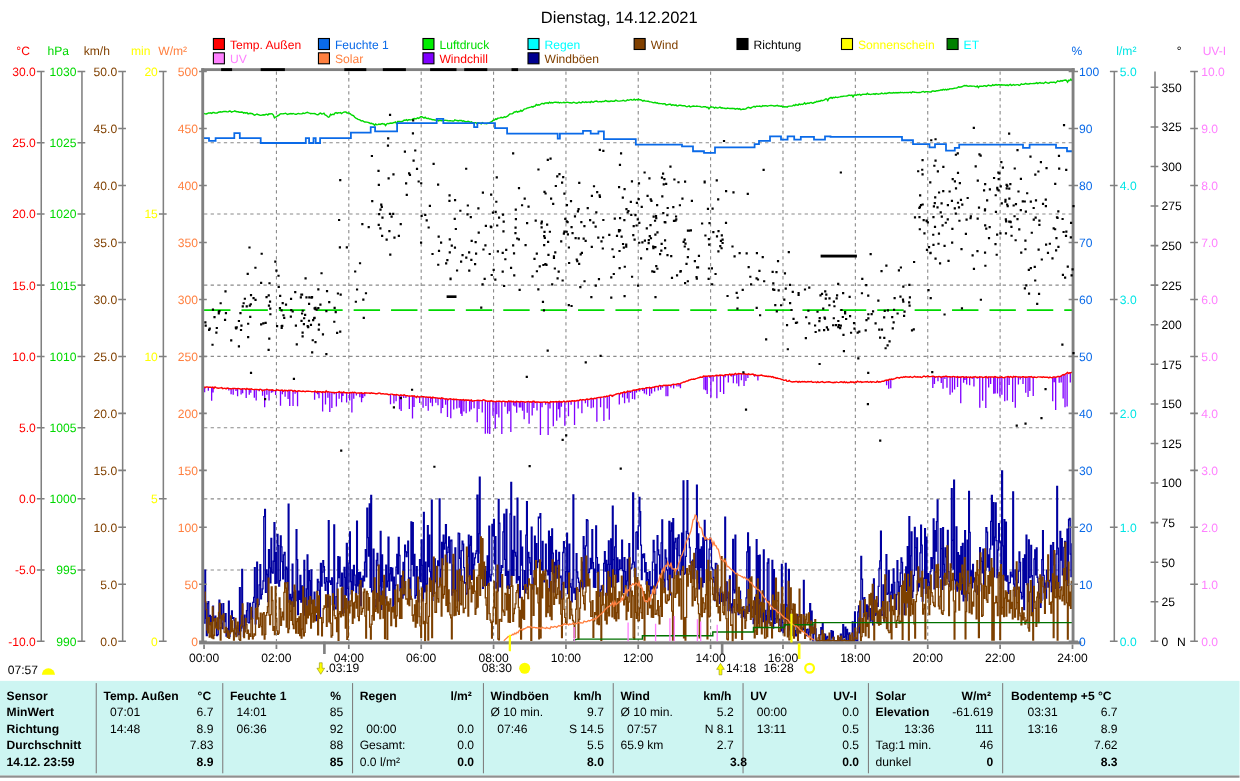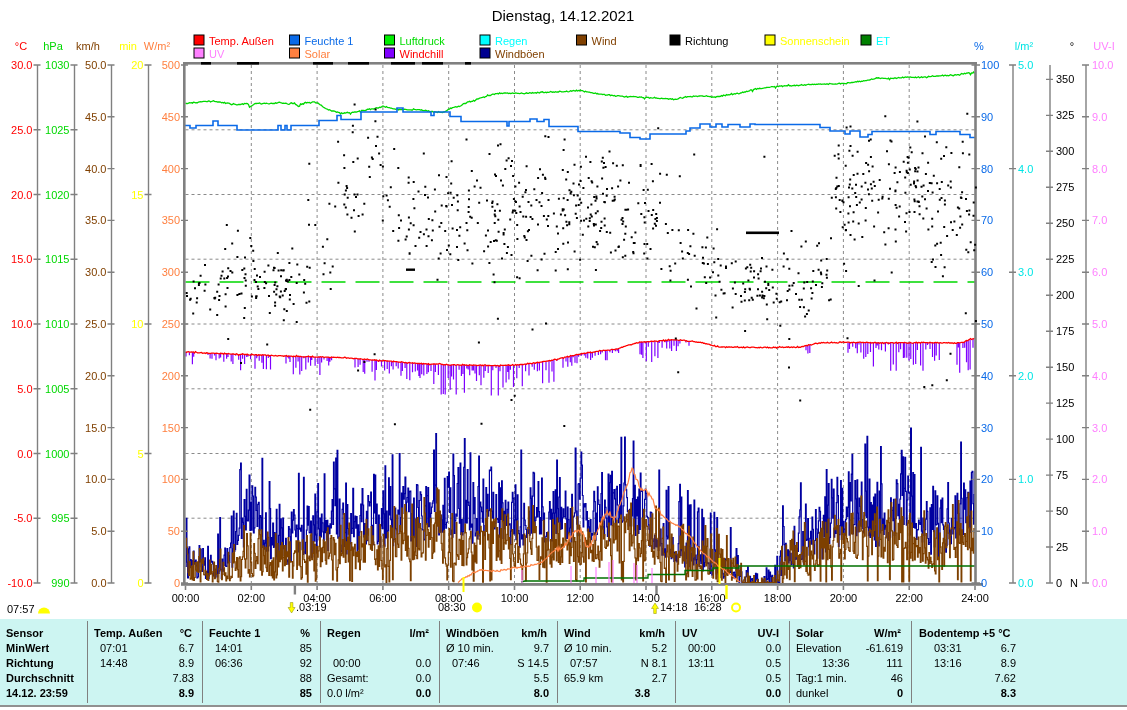--- a/index.html
+++ b/index.html
@@ -240,32 +240,32 @@
 <div class="c" style="left:439px;top:670.5px;width:110px;text-align:right;">5.5</div>
 <div class="c" style="left:439px;top:685.5px;width:110px;text-align:right;font-weight:bold;">8.0</div>
 <div class="c" style="left:564px;top:625.5px;font-weight:bold;">Wind</div>
 <div class="c" style="left:557px;top:625.5px;width:108px;text-align:right;font-weight:bold;">km/h</div>
 <div class="c" style="left:564px;top:640.5px;">Ø 10 min.</div>
 <div class="c" style="left:557px;top:640.5px;width:110px;text-align:right;">5.2</div>
 <div class="c" style="left:570px;top:655.5px;">07:57</div>
 <div class="c" style="left:557px;top:655.5px;width:110px;text-align:right;">N 8.1</div>
 <div class="c" style="left:564px;top:670.5px;">65.9 km</div>
 <div class="c" style="left:557px;top:670.5px;width:110px;text-align:right;">2.7</div>
-<div class="c" style="left:557px;top:685.5px;width:93px;text-align:right;font-weight:bold;">3.8</div>
+<div class="c" style="left:557px;top:685.5px;width:122px;text-align:right;font-weight:bold;">3.8</div>
 <div class="c" style="left:682px;top:625.5px;font-weight:bold;">UV</div>
 <div class="c" style="left:675px;top:625.5px;width:104px;text-align:right;font-weight:bold;">UV-I</div>
 <div class="c" style="left:688px;top:640.5px;">00:00</div>
 <div class="c" style="left:675px;top:640.5px;width:106px;text-align:right;">0.0</div>
 <div class="c" style="left:688px;top:655.5px;">13:11</div>
 <div class="c" style="left:675px;top:655.5px;width:106px;text-align:right;">0.5</div>
 <div class="c" style="left:675px;top:670.5px;width:106px;text-align:right;">0.5</div>
 <div class="c" style="left:675px;top:685.5px;width:106px;text-align:right;font-weight:bold;">0.0</div>
 <div class="c" style="left:796px;top:625.5px;font-weight:bold;">Solar</div>
 <div class="c" style="left:789px;top:625.5px;width:112px;text-align:right;font-weight:bold;">W/m²</div>
-<div class="c" style="left:796px;top:640.5px;">Elevation</div>
+<div class="c" style="left:796px;top:640.5px;font-weight:bold;">Elevation</div>
 <div class="c" style="left:789px;top:640.5px;width:114px;text-align:right;">-61.619</div>
 <div class="c" style="left:802px;top:655.5px;margin-left:20px;">13:36</div>
 <div class="c" style="left:789px;top:655.5px;width:114px;text-align:right;">111</div>
 <div class="c" style="left:796px;top:670.5px;">Tag:1 min.</div>
 <div class="c" style="left:789px;top:670.5px;width:114px;text-align:right;">46</div>
 <div class="c" style="left:796px;top:685.5px;">dunkel</div>
 <div class="c" style="left:789px;top:685.5px;width:114px;text-align:right;font-weight:bold;">0</div>
 <div class="c" style="left:919px;top:625.5px;font-weight:bold;">Bodentemp +5 °C</div>
 <div class="c" style="left:934px;top:640.5px;">03:31</div>
 <div class="c" style="left:911px;top:640.5px;width:105px;text-align:right;">6.7</div>

